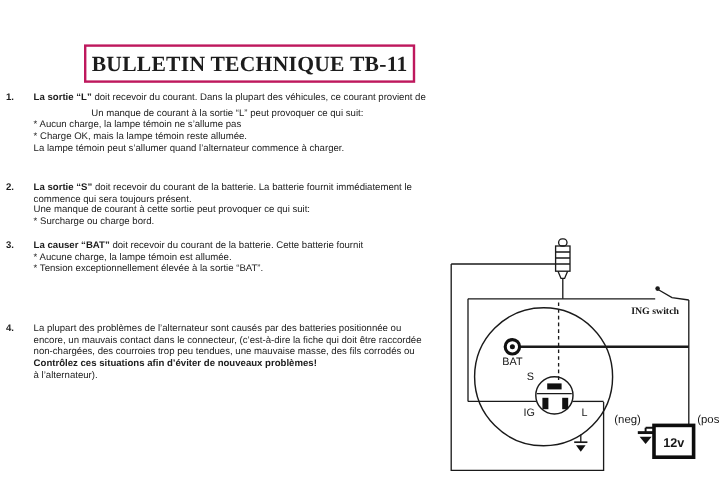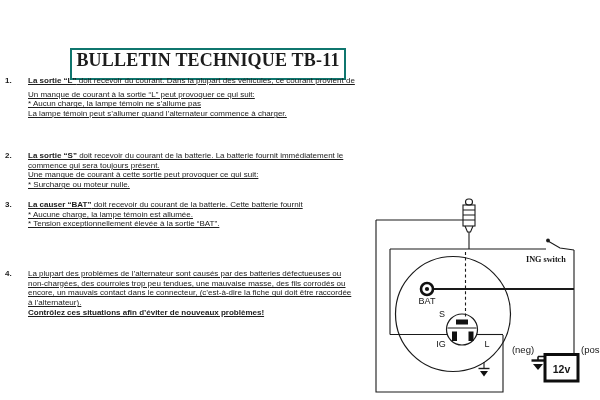--- a/index.html
+++ b/index.html
@@ -1,27 +1,27 @@
 <!DOCTYPE html>
 <html><head>
 <meta charset="utf-8">
 <style>
   html,body{margin:0;padding:0;background:#fff;}
   .page{position:relative;width:600px;height:400px;background:#fff;overflow:hidden;
         color:#1c1c1c;font-family:"Liberation Sans",sans-serif;}
-  .title-box{position:absolute;left:70px;top:48px;width:272px;height:28px;
-        border:2px solid #0f766e;display:flex;align-items:flex-start;justify-content:center;}
+  .title-box{position:absolute;left:70px;top:37px;width:272px;height:28px;
+        border:2px solid #be185d;display:flex;align-items:center;justify-content:center;}
   .title{font-family:"Liberation Serif",serif;font-weight:bold;font-size:18px;
         letter-spacing:.2px;white-space:nowrap;}
   .para{position:absolute;left:5px;display:flex;align-items:flex-start;}
   .pnum{width:23px;flex:none;font-weight:bold;font-size:8px;line-height:9.7px;}
-  .pbody{font-size:8px;line-height:9.7px;text-decoration:underline;}
+  .pbody{font-size:8px;line-height:9.7px;}
   .line{white-space:nowrap;}
   .line .b{font-weight:bold;}
-  .gap{margin-top:4px;}
+  .gap{margin-top:4px;margin-left:48px;}
   .diagram{position:absolute;left:370px;top:195px;width:230px;height:205px;}
   svg text{fill:#161616;stroke:none;}
   .t-sans{font-family:"Liberation Sans",sans-serif;font-size:9px;}
   .t-lab{font-family:"Liberation Sans",sans-serif;font-size:9.5px;}
   .t-serif{font-family:"Liberation Serif",serif;font-size:8.2px;font-weight:bold;}
   .t-batt{font-family:"Liberation Sans",sans-serif;font-size:10.5px;font-weight:bold;}
 </style>
 </head>
 <body>
 
@@ -31,48 +31,49 @@
     <span class="title">BULLETIN TECHNIQUE TB-11</span>
   </div>
 
   <div>
       <div class="para" style="top: 76px;">
         <div class="pnum">1.</div>
         <div class="pbody">
           <div class="line"><span class="b">La sortie “L”</span><span> doit recevoir du courant. Dans la plupart des véhicules, ce courant provient de</span></div>
           <div class="line gap"><span>Un manque de courant à la sortie “L” peut provoquer ce qui suit:</span></div>
           <div class="line"><span>* Aucun charge, la lampe témoin ne s’allume pas</span></div>
+          <div class="line"><span>* Charge OK, mais la lampe témoin reste allumée.</span></div>
           <div class="line"><span>La lampe témoin peut s’allumer quand l’alternateur commence à charger.</span></div>
         </div>
       </div>
       <div class="para" style="top: 151px;">
         <div class="pnum">2.</div>
         <div class="pbody">
           <div class="line"><span class="b">La sortie “S”</span><span> doit recevoir du courant de la batterie. La batterie fournit immédiatement le</span></div>
           <div class="line"><span>commence qui sera toujours présent.</span></div>
           <div class="line"><span>Une manque de courant à cette sortie peut provoquer ce qui suit:</span></div>
-          <div class="line"><span>*  Surcharge ou moteur nulle.</span></div>
+          <div class="line"><span>*  Surcharge ou charge bord.</span></div>
         </div>
       </div>
       <div class="para" style="top: 200px;">
         <div class="pnum">3.</div>
         <div class="pbody">
           <div class="line"><span class="b">La causer “BAT”</span><span> doit recevoir du courant de la batterie. Cette batterie fournit</span></div>
           <div class="line"><span>*  Aucune charge, la lampe témoin est allumée.</span></div>
           <div class="line"><span>*  Tension exceptionnellement élevée à la sortie “BAT”.</span></div>
         </div>
       </div>
       <div class="para" style="top: 269px;">
         <div class="pnum">4.</div>
         <div class="pbody">
-          <div class="line"><span>La plupart des problèmes de l’alternateur sont causés par des batteries défectueuses ou</span></div>
+          <div class="line"><span>La plupart des problèmes de l’alternateur sont causés par des batteries positionnée ou</span></div>
+          <div class="line"><span>encore, un mauvais contact dans le connecteur, (c’est-à-dire la fiche qui doit être raccordée</span></div>
           <div class="line"><span>non-chargées, des courroies trop peu tendues, une mauvaise masse, des fils corrodés ou</span></div>
-          <div class="line"><span>encore, un mauvais contact dans le connecteur, (c’est-à-dire la fiche qui doit être raccordée</span></div>
+          <div class="line"><span class="b">Contrôlez ces situations afin d’éviter de nouveaux problèmes!</span></div>
           <div class="line"><span>à l’alternateur).</span></div>
-          <div class="line"><span class="b">Contrôlez ces situations afin d’éviter de nouveaux problèmes!</span></div>
         </div>
       </div>
     </div>
 
   <div class="diagram">
     <svg width="230" height="205" viewBox="0 0 230 205">
       <g stroke="#1a1a1a" fill="none" stroke-width="1.1">
 
         <path d="M6 25 H93"></path>
         <path d="M6 25 V197 H133 V140"></path>

